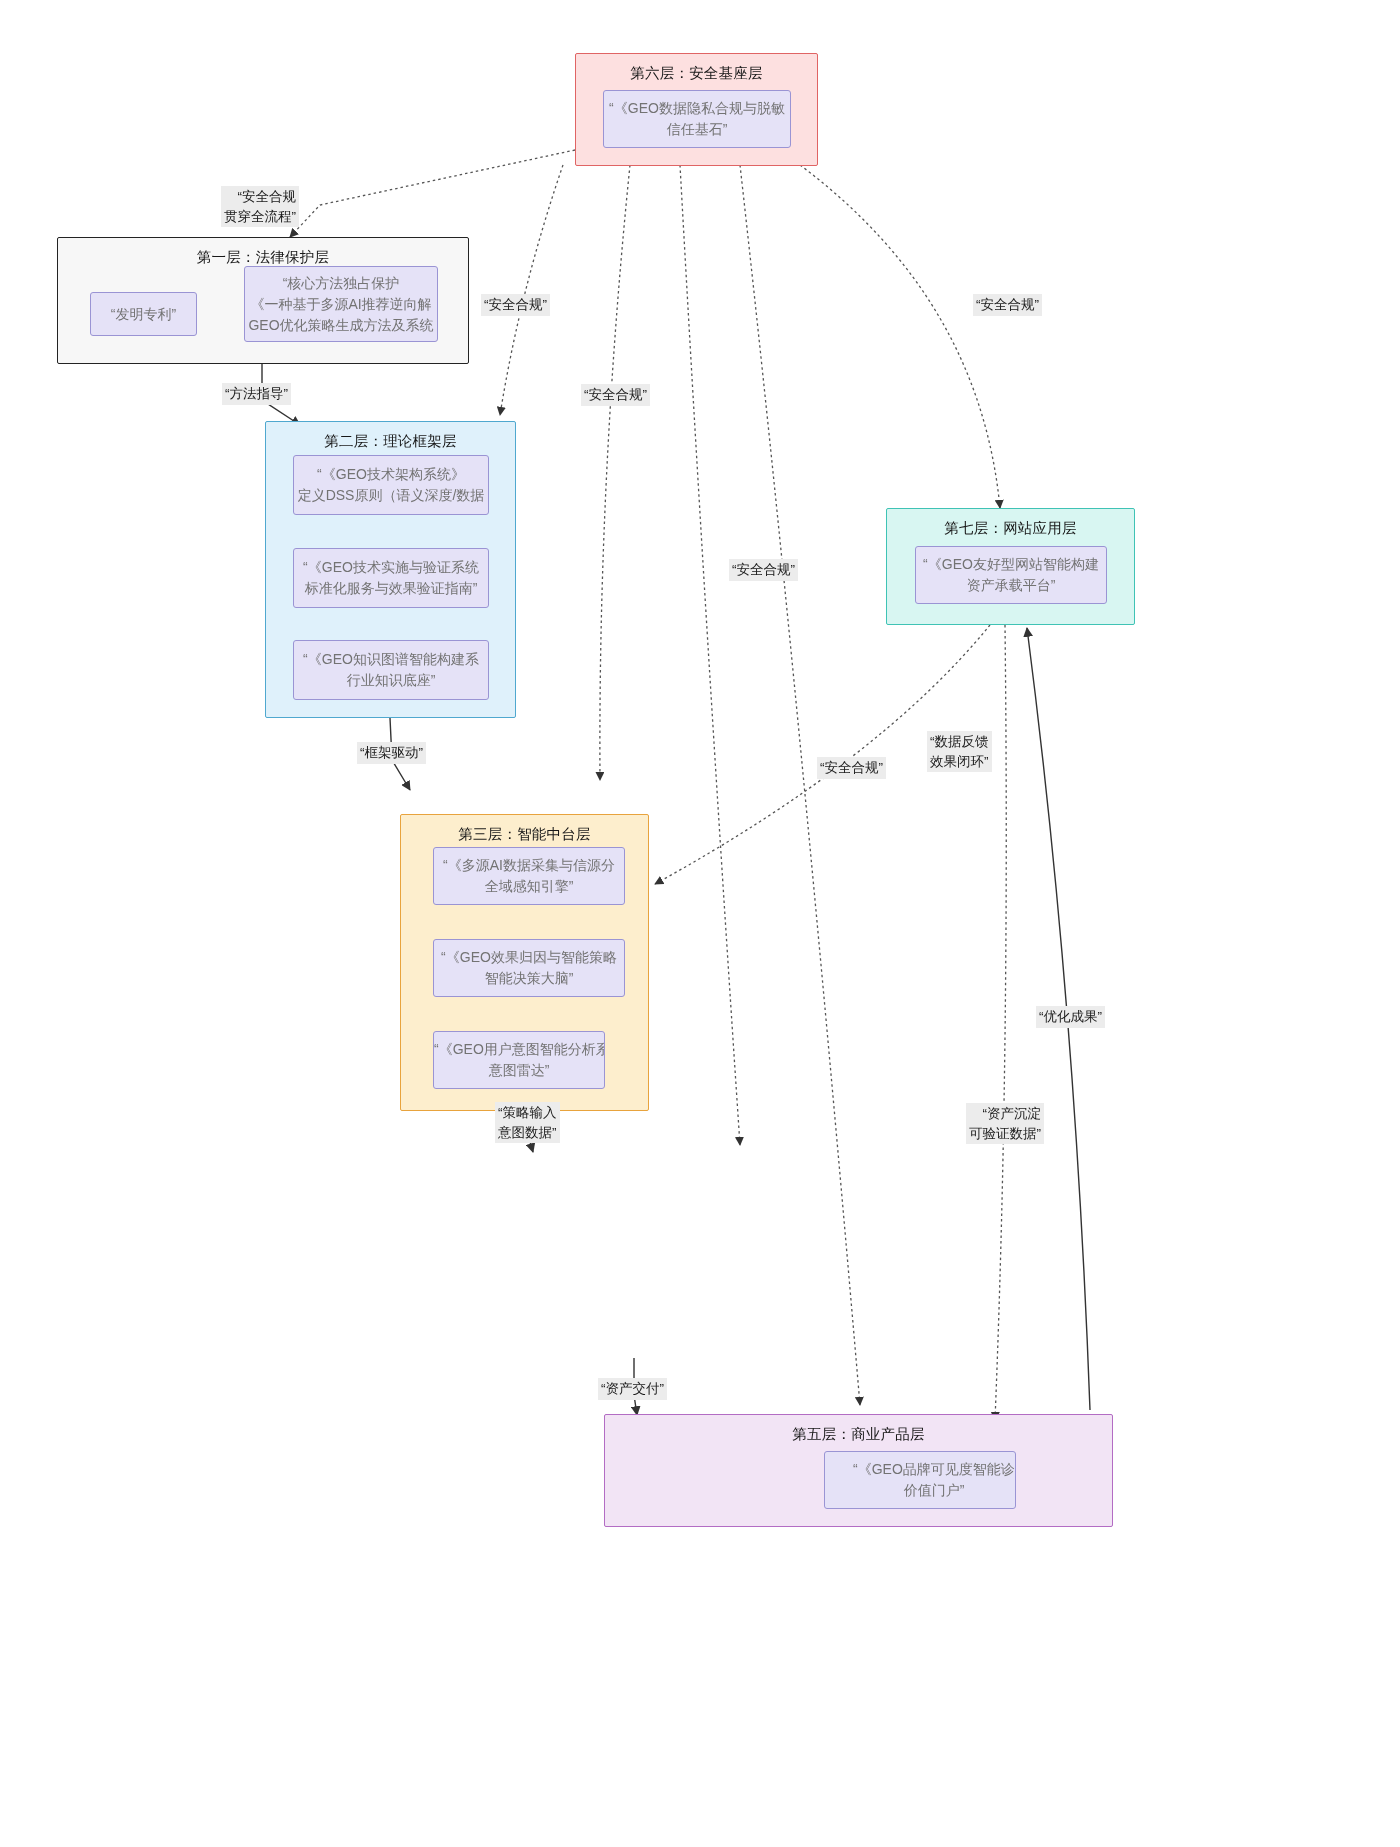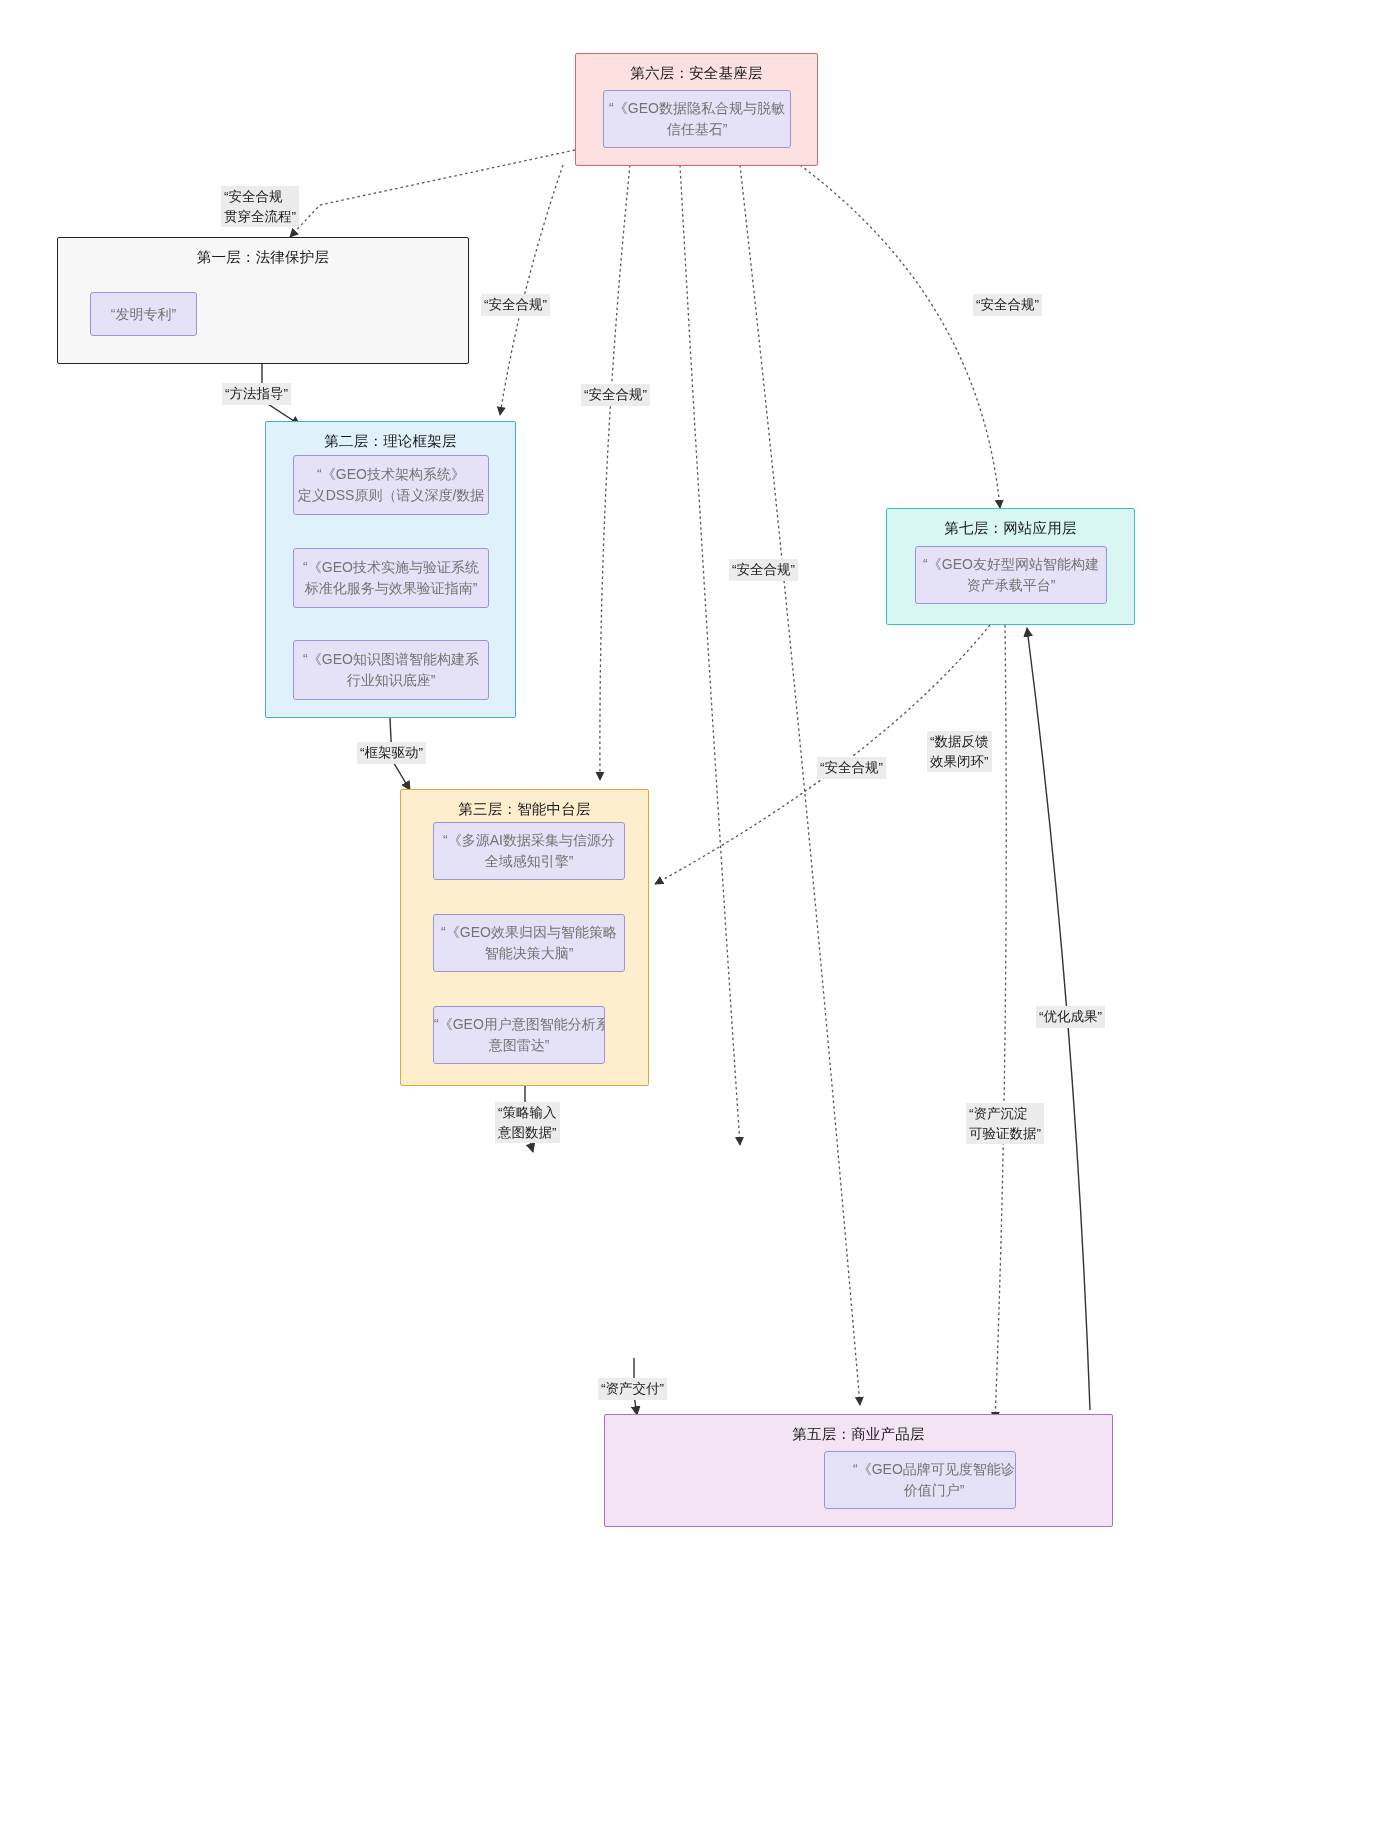--- a/index.html
+++ b/index.html
@@ -58,21 +58,21 @@
     white-space:pre;
     overflow:hidden;
   }
   
   .edge-label{
     position:absolute;
     background:#ececec;
     color:#1b1b1b;
     font-size:13.5px;
     line-height:1.45;
-    text-align:left;
+    text-align:right;
     white-space:pre;
     padding:1px 3px;
     box-sizing:border-box;
   }
   
   .c-l1{background:#f7f7f7;border-color:#232323;}
   .c-l2{background:#dff1fb;border-color:#4fa8cf;}
   .c-l3{background:#fdeecd;border-color:#e8a33d;}
   .c-l4{background:#e2f3e2;border-color:#5fb35f;}
   .c-l5{background:#f2e4f5;border-color:#b36cc4;}
@@ -126,39 +126,44 @@
       <div class="node-text">“《GEO数据隐私合规与脱敏
 信任基石”</div>
     </div>
   </div>
 
   <div class="cluster c-l1" style="left:57px;top:237px;width:412px;height:127px;">
     <div class="cluster-title">第一层：法律保护层</div>
     <div class="node" style="left:32px;top:54px;width:107px;height:44px;">
       <div class="node-text">“发明专利”</div>
     </div>
+    <div class="node" style="left:186px;top:28px;width:194px;height:76px;">
+      <div class="node-text">“核心方法独占保护
+《一种基于多源AI推荐逆向解
+GEO优化策略生成方法及系统</div>
+    </div>
   </div>
 
   <div class="cluster c-l2" style="left:265px;top:421px;width:251px;height:297px;">
     <div class="cluster-title">第二层：理论框架层</div>
     <div class="node" style="left:27px;top:33px;width:196px;height:60px;">
       <div class="node-text">“《GEO技术架构系统》
 定义DSS原则（语义深度/数据</div>
     </div>
     <div class="node" style="left:27px;top:126px;width:196px;height:60px;">
       <div class="node-text">“《GEO技术实施与验证系统
 标准化服务与效果验证指南”</div>
     </div>
     <div class="node" style="left:27px;top:218px;width:196px;height:60px;">
       <div class="node-text">“《GEO知识图谱智能构建系
 行业知识底座”</div>
     </div>
   </div>
 
-  <div class="cluster c-l3" style="left:400px;top:789px;width:249px;height:297px;">
+  <div class="cluster c-l3" style="left:400px;top:814px;width:249px;height:297px;">
     <div class="cluster-title">第三层：智能中台层</div>
     <div class="node" style="left:32px;top:32px;width:192px;height:58px;">
       <div class="node-text">“《多源AI数据采集与信源分
 全域感知引擎”</div>
     </div>
     <div class="node" style="left:32px;top:124px;width:192px;height:58px;">
       <div class="node-text">“《GEO效果归因与智能策略
 智能决策大脑”</div>
     </div>
     <div class="node" style="left:32px;top:216px;width:172px;height:58px;">

